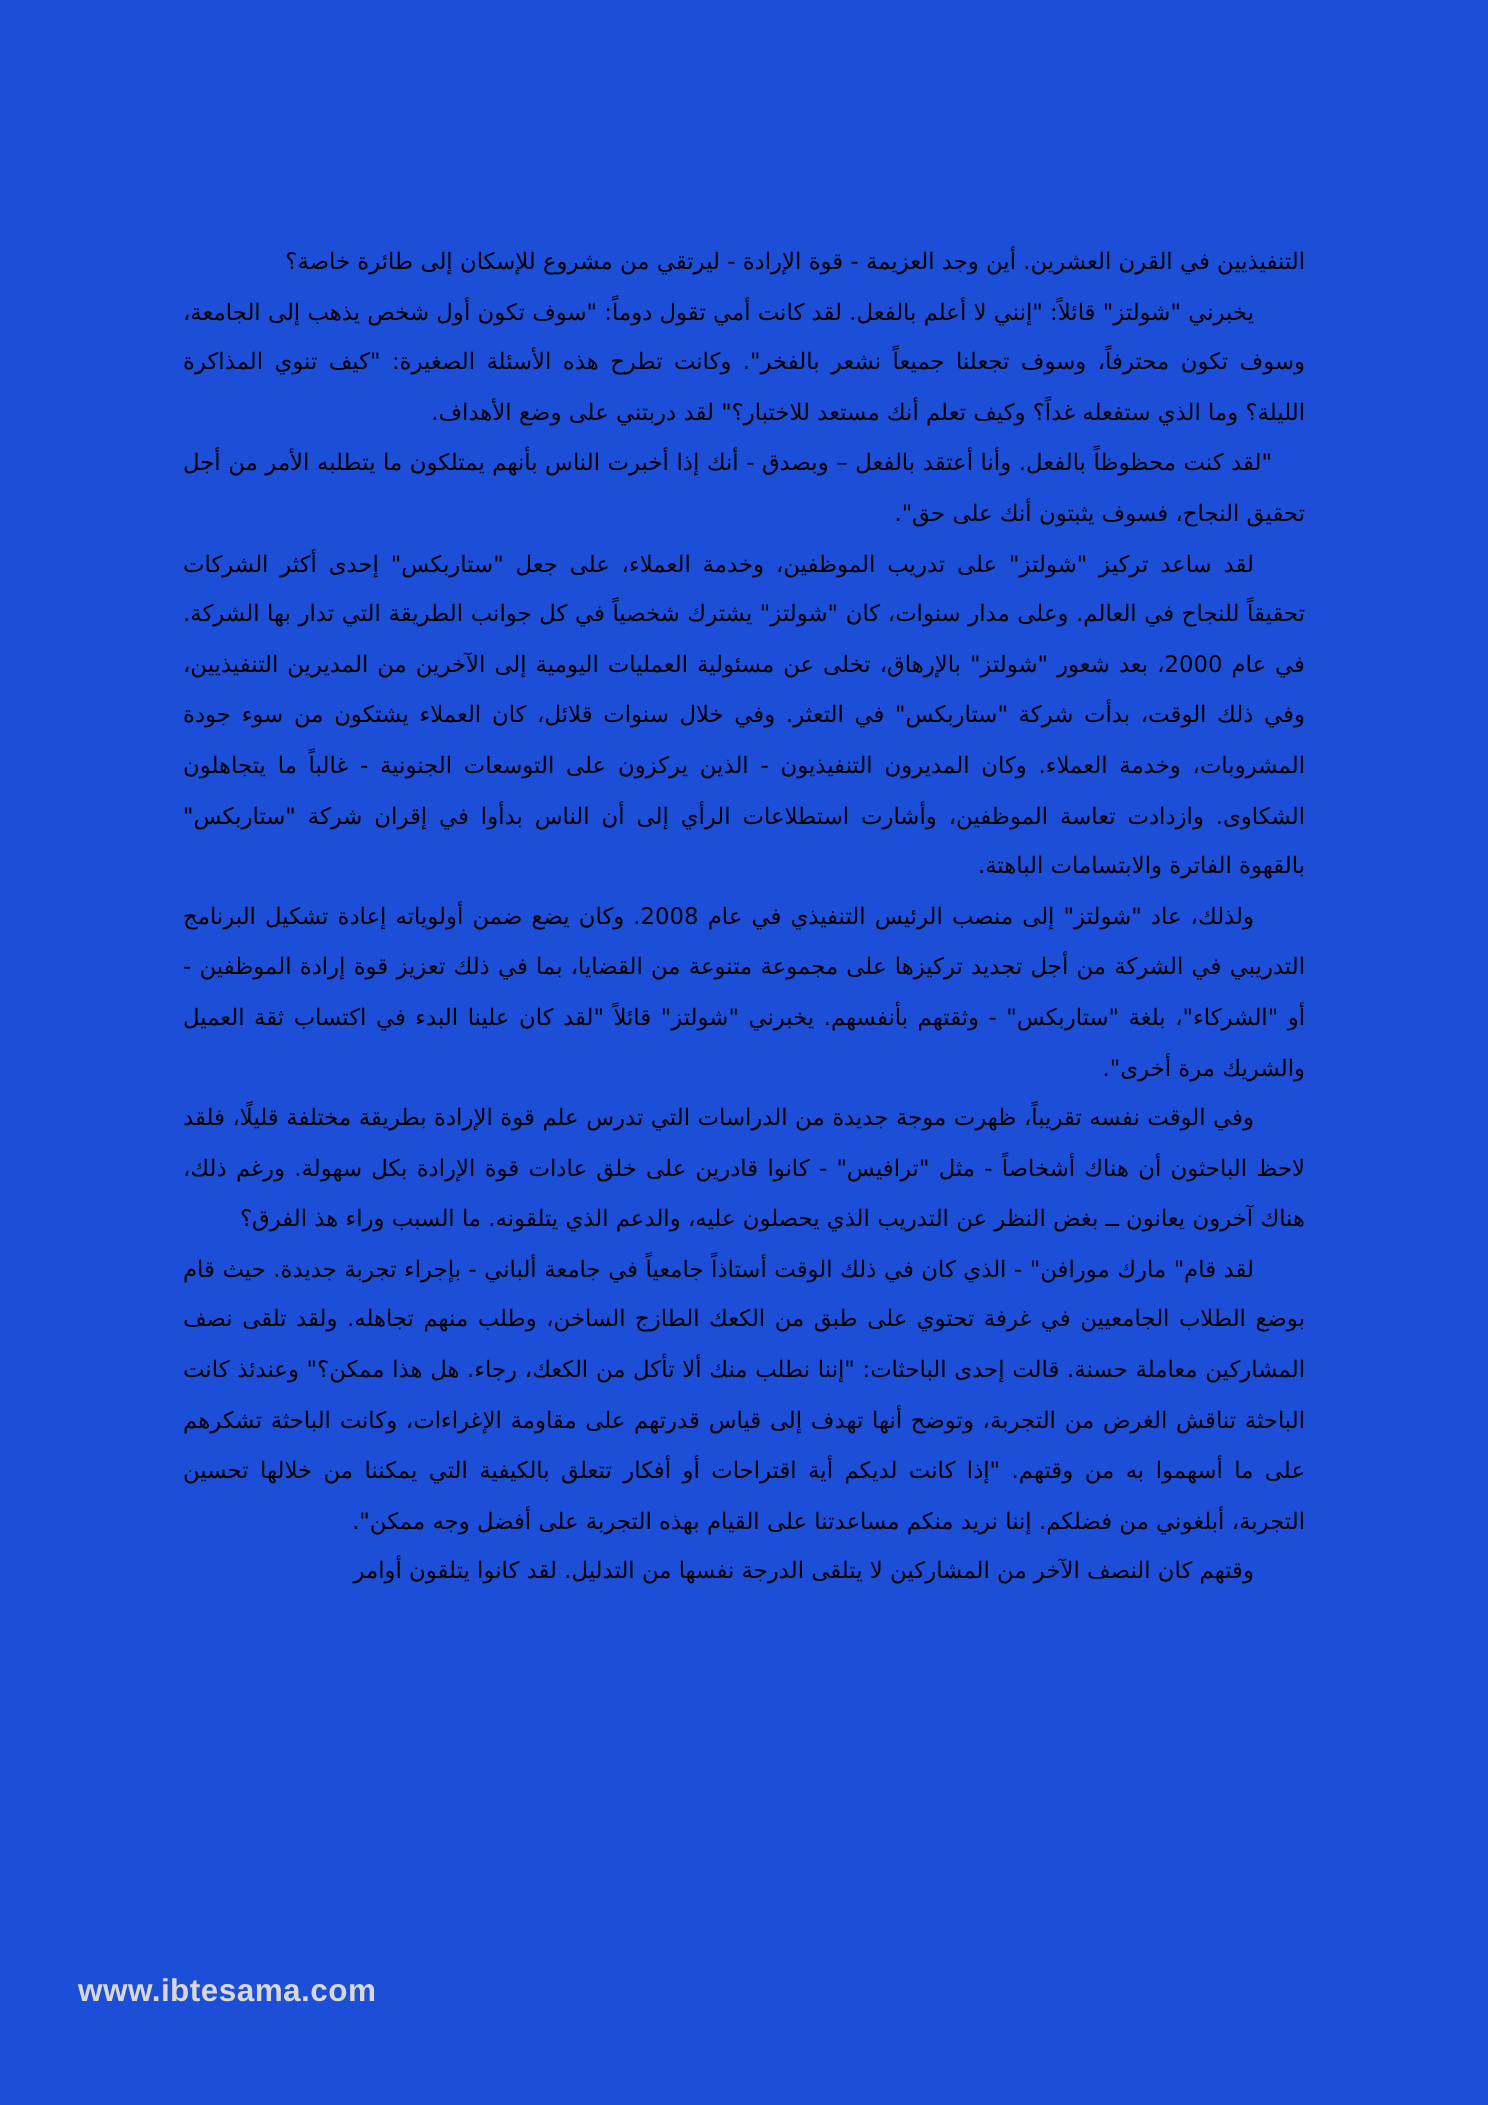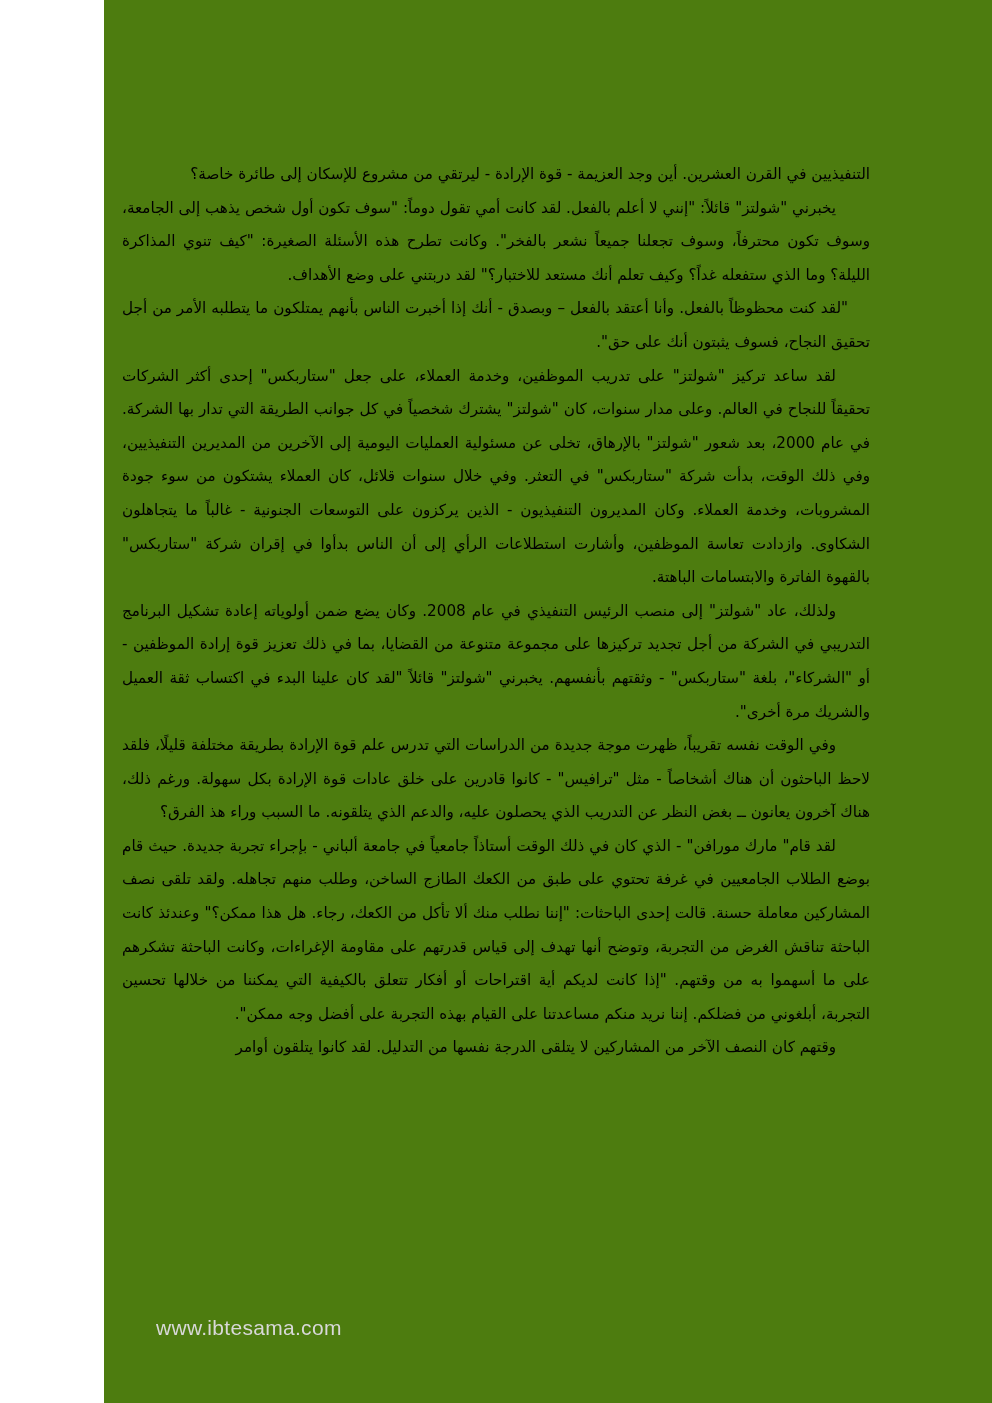--- a/index.html
+++ b/index.html
@@ -4,23 +4,23 @@
 <title>Arabic Document Page</title>
 <style>
   html, body {
     margin: 0;
     padding: 0;
     background: #ffffff;
   }
 
   .page {
     position: relative;
-    width: 888px;
+    width: 992px;
     height: 1403px;
-    background: #4d7c0f;
+    background: #1d4ed8;
     overflow: hidden;
     box-sizing: border-box;
   }
 
   .text-column {
     position: absolute;
     top: 158px;
     right: 122px;
     width: 748px;
     direction: rtl;
@@ -61,20 +61,21 @@
     position: absolute;
     left: 52px;
     top: 1316px;
     font-family: "Liberation Sans", "DejaVu Sans", sans-serif;
     font-size: 21px;
     letter-spacing: 0.3px;
     color: #d8d8d8;
     direction: ltr;
     white-space: nowrap;
     user-select: none;
+    font-weight: bold;
   }
 </style>
 </head>
 <body>
 
 <div class="page">
 
   <div class="text-column">
 
     <p class="para cont">التنفيذيين في القرن العشرين. أين وجد العزيمة - قوة الإرادة - ليرتقي من مشروع للإسكان إلى طائرة خاصة؟</p>

